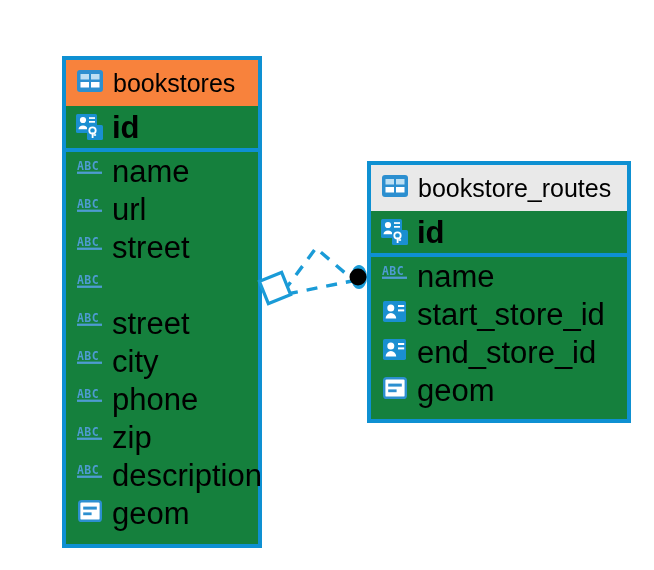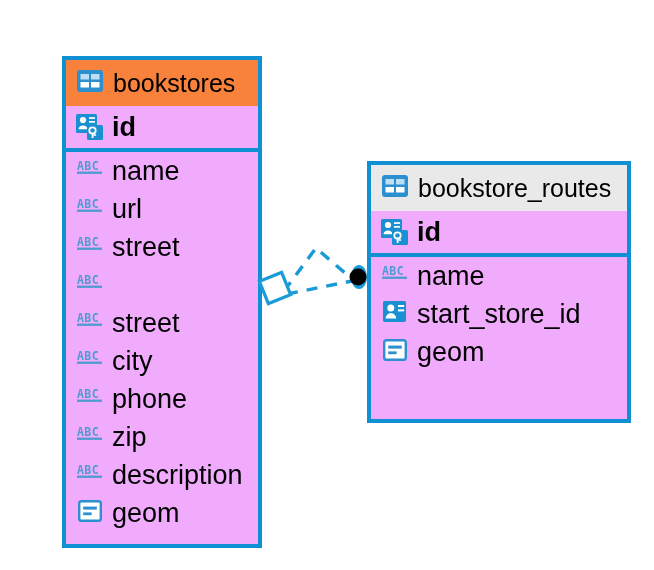--- a/index.html
+++ b/index.html
@@ -19,21 +19,21 @@
     inset: 0;
     width: 654px;
     height: 570px;
   }
 
   
   .entity {
     position: absolute;
     box-sizing: border-box;
     border: 4px solid #0e90d2;
-    background: #f0abfc;
+    background: #15803d;
   }
   .entity-header {
     display: flex;
     align-items: center;
     box-sizing: border-box;
     height: 46px;
     padding: 0 10px;
     gap: 10px;
   }
   .entity-header.accent-orange { background: #f8823c; }
@@ -54,21 +54,21 @@
   .field-row {
     display: flex;
     align-items: center;
     gap: 9px;
     padding: 0 10px;
     height: 38px;
     box-sizing: border-box;
   }
   .field-row.pk-row { height: 42px; }
   .field-name {
-    font-size: 27px;
+    font-size: 31px;
     color: #000000;
     line-height: 1;
     white-space: nowrap;
   }
   .field-name.bold { font-weight: bold; }
 
   .icon-slot {
     flex: 0 0 auto;
     width: 27px;
     height: 27px;
@@ -270,20 +270,32 @@
               <circle cx="7.8" cy="7" r="3.5" fill="#ffffff"></circle>
               <path d="M2.6 17.4 A5.3 5.3 0 0 1 13.2 17.4 Z" fill="#ffffff"></path>
               <rect x="15" y="4" width="6.2" height="2" fill="#ffffff"></rect>
               <rect x="15" y="8.4" width="6.2" height="2" fill="#ffffff"></rect>
             </svg>
           </span>
           <span class="field-name">start_store_id</span>
         </div>
         <div class="field-row">
           <span class="icon-slot">
+            <svg width="23" height="21" viewBox="0 0 23 21">
+              <rect x="0" y="0" width="23" height="21" rx="1.8" fill="#1a8fd1"></rect>
+              <circle cx="7.8" cy="7" r="3.5" fill="#ffffff"></circle>
+              <path d="M2.6 17.4 A5.3 5.3 0 0 1 13.2 17.4 Z" fill="#ffffff"></path>
+              <rect x="15" y="4" width="6.2" height="2" fill="#ffffff"></rect>
+              <rect x="15" y="8.4" width="6.2" height="2" fill="#ffffff"></rect>
+            </svg>
+          </span>
+          <span class="field-name">end_store_id</span>
+        </div>
+        <div class="field-row">
+          <span class="icon-slot">
             <svg width="24" height="22" viewBox="0 0 24 22">
               <rect x="1.2" y="1.2" width="21.6" height="19.6" rx="2.4" fill="#ffffff" stroke="#2c8fd0" stroke-width="2.4"></rect>
               <rect x="5.2" y="6.6" width="13.6" height="3" fill="#2c8fd0"></rect>
               <rect x="5.2" y="12.4" width="8.4" height="2.8" fill="#2c8fd0"></rect>
             </svg>
           </span>
           <span class="field-name">geom</span>
         </div>
       </div>
   </div>

